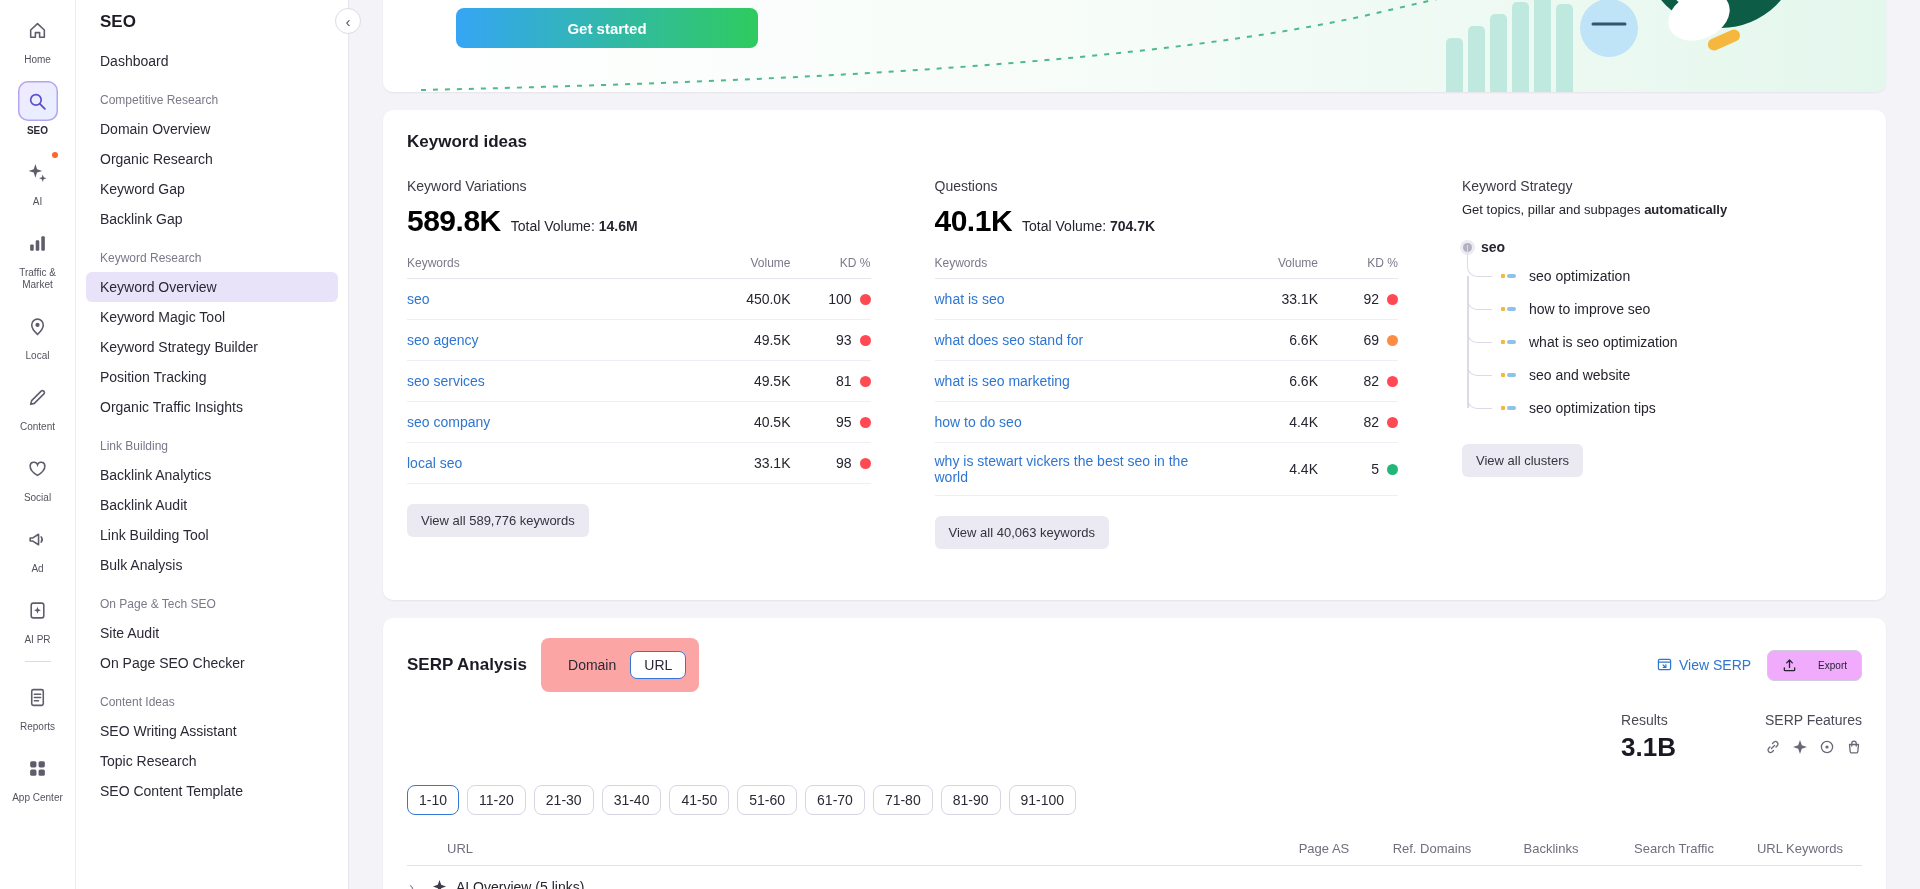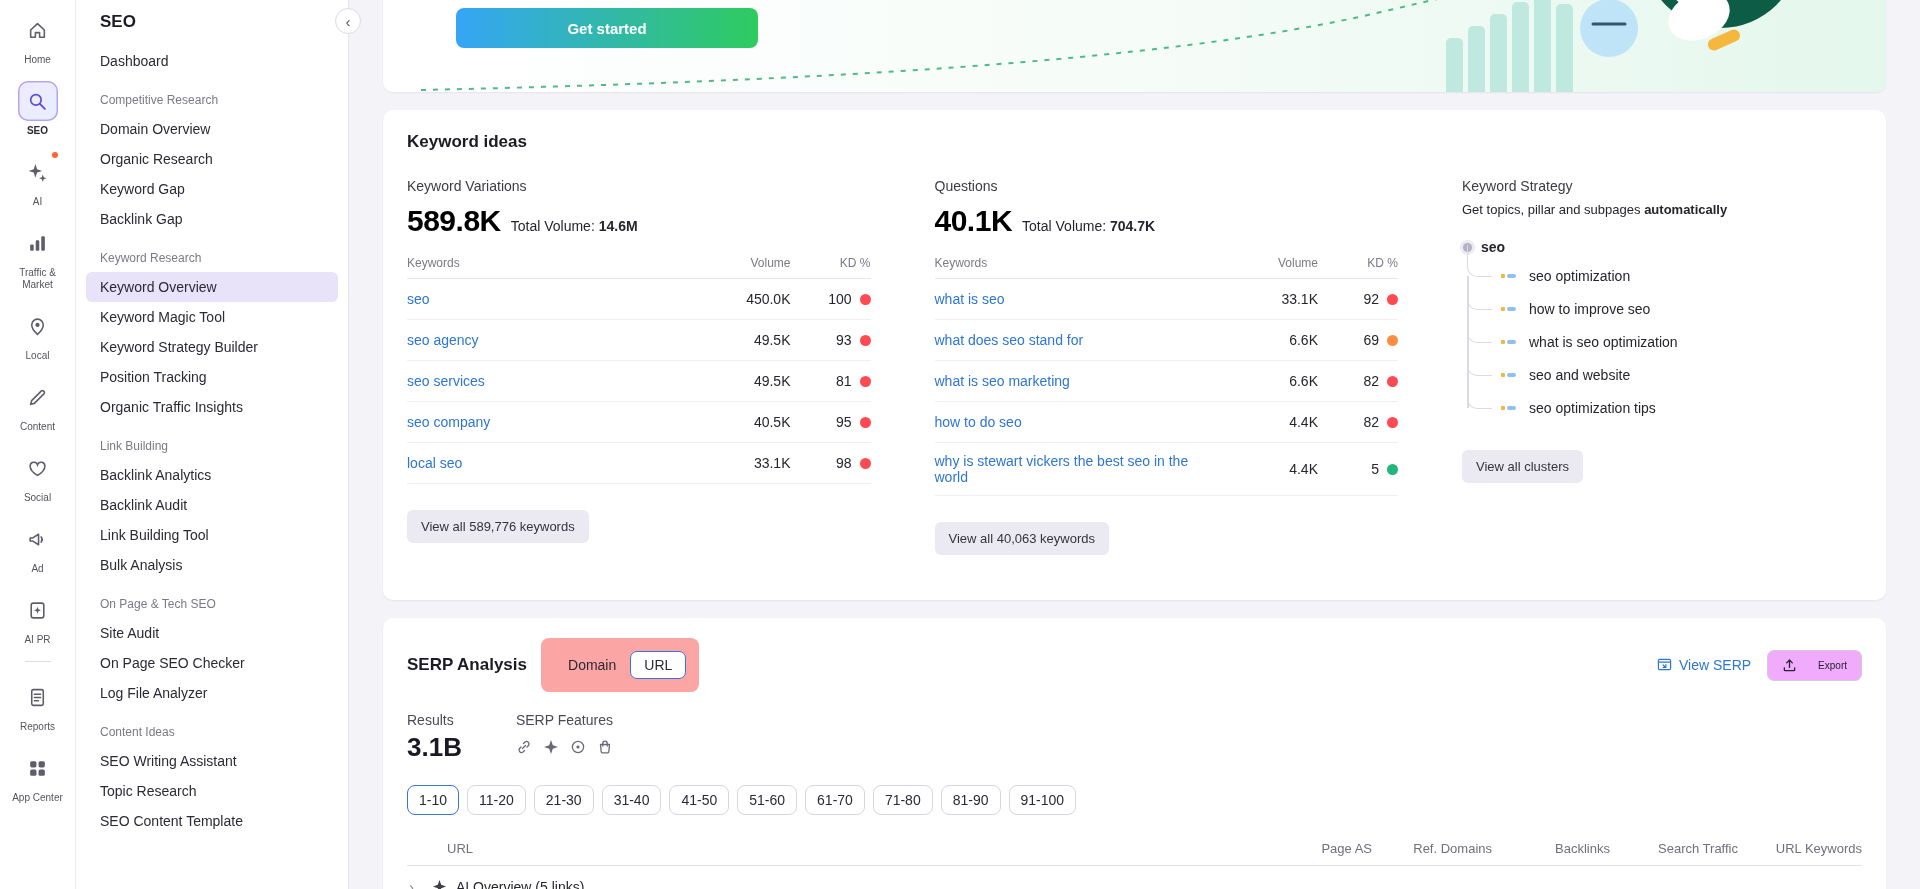--- a/index.html
+++ b/index.html
@@ -52,21 +52,21 @@
   .khead,.krow { display:flex; align-items:center; }
   .khead { font-size:12px; color:#7b7888; padding:6px 0 8px; border-bottom:1px solid #e7e5ef; }
   .krow { font-size:14px; padding:10px 0; border-bottom:1px solid #efedf5; min-height:41px; }
   .kw-col { flex:1; padding-right:8px; }
   .krow .kw-col { color:#2e76d1; cursor:pointer; }
   .vol-col { width:90px; text-align:right; }
   .kd-col { width:80px; display:flex; justify-content:flex-end; align-items:center; gap:8px; }
   .khead .kd-col { display:block; text-align:right; }
   .dot { width:11px; height:11px; border-radius:50%; flex-shrink:0; }
   .dot.red{background:#ff4953}.dot.orange{background:#ff8c43}.dot.green{background:#23b67a}
-  .view-all { margin-top:26px; background:#ebe9f1; border:none; border-radius:6px; padding:9px 14px;
+  .view-all { margin-top:20px; background:#ebe9f1; border:none; border-radius:6px; padding:9px 14px;
               font-size:13px; color:#35333e; font-family:inherit; cursor:pointer; }
   
   .strategy-sub { font-size:13px; color:#26242f; margin:8px 0 18px; }
   .root-row { display:flex; align-items:center; gap:9px; font-size:14px; font-weight:bold; height:24px; }
   .root-dot { width:9px; height:9px; border-radius:50%; background:#b3b0c2; box-shadow:0 0 0 3px #eceaf3; margin-left:1px; }
   .clusters { margin-left:5px; }
   .cluster { position:relative; padding-left:34px; height:33px; display:flex; align-items:center; gap:10px; font-size:14px; color:#26242f; }
   .cluster::before { content:''; position:absolute; left:0; top:-14px; width:24px; height:31px;
                      border-left:1.5px solid #dcdae6; border-bottom:1.5px solid #dcdae6; border-bottom-left-radius:10px; }
   .cluster:not(:last-child)::after { content:''; position:absolute; left:0; top:17px; bottom:-17px; width:1.5px; background:#dcdae6; }
@@ -80,33 +80,33 @@
   .serp-head { display:flex; align-items:center; }
   .serp-title { font-size:17px; font-weight:bold; margin-right:14px; color:#1c1b25; }
   .seg { display:inline-flex; background:#fca5a5; border-radius:8px; padding:13px; }
   .seg-btn { font-size:14px; padding:5px 13px; border-radius:7px; color:#2b2936; border:1px solid transparent;
              background:transparent; font-family:inherit; cursor:pointer; }
   .seg-btn.active { background:#fff; border-color:#3576d6; }
   .serp-actions { margin-left:auto; display:flex; align-items:center; gap:16px; }
   .view-serp { display:flex; gap:7px; color:#2e76d1; font-size:14px; cursor:pointer; background:none; border:none; font-family:inherit; }
   .export-btn { display:flex; align-items:center; gap:21px; background:#f0abfc; border:1px solid #cfccdb; border-radius:7px;
                 padding:7px 14px; font-size:10px; color:#26242f; font-family:inherit; cursor:pointer; }
-  .serp-stats { display:flex; gap:54px; margin-top:20px; }
+  .serp-stats { display:flex; gap:89px; margin-top:20px;justify-content:flex-end; }
   .stat-label { font-size:14px; color:#4b4956; }
   .results-value { font-size:26px; font-weight:bold; margin-top:4px; color:#1b1a24; }
   .features-icons { display:flex; gap:11px; margin-top:11px; color:#6a6776; }
   .features-icons svg { width:16px; height:16px; cursor:pointer; }
   .pager { display:flex; gap:8px; margin-top:22px; }
   .page-pill { border:1px solid #d7d5e1; background:#fff; border-radius:8px; padding:6px 11px; font-size:14px;
                color:#2b2936; font-family:inherit; cursor:pointer; }
   .page-pill.active { border-color:#3576d6; }
   .serp-table-head { display:flex; margin-top:26px; padding-bottom:9px; border-bottom:1px solid #e3e1ec;
                      font-size:13px; color:#716e7e; }
   .th-url { flex:1; padding-left:40px; }
-  .th-num { text-align:right; }
+  .th-num { text-align:center; }
   .th-pageas{width:96px}.th-ref{width:120px}.th-back{width:118px}.th-traffic{width:128px}.th-kw{width:124px}
   .serp-row { display:flex; align-items:center; gap:9px; padding:12px 0 12px 2px; font-size:14px; color:#26242f; cursor:pointer; }
   .chev { color:#8b8897; font-size:15px; width:14px; }
   .ai-star { color:#3f3d49; width:15px; height:15px; }
 </style>
 </head>
 <body>
 
 <nav class="rail">
   <div class="rail-item">
@@ -232,21 +232,20 @@
 
   <div class="sb-heading">Link Building</div>
   <div class="sb-item">Backlink Analytics</div>
   <div class="sb-item">Backlink Audit</div>
   <div class="sb-item">Link Building Tool</div>
   <div class="sb-item">Bulk Analysis</div>
 
   <div class="sb-heading">On Page &amp; Tech SEO</div>
   <div class="sb-item">Site Audit</div>
   <div class="sb-item">On Page SEO Checker</div>
-  <div class="sb-item">Log File Analyzer</div>
 
   <div class="sb-heading">Content Ideas</div>
   <div class="sb-item">SEO Writing Assistant</div>
   <div class="sb-item">Topic Research</div>
   <div class="sb-item">SEO Content Template</div>
 </aside>
 
 <main class="main">
 
   <section class="card banner">

